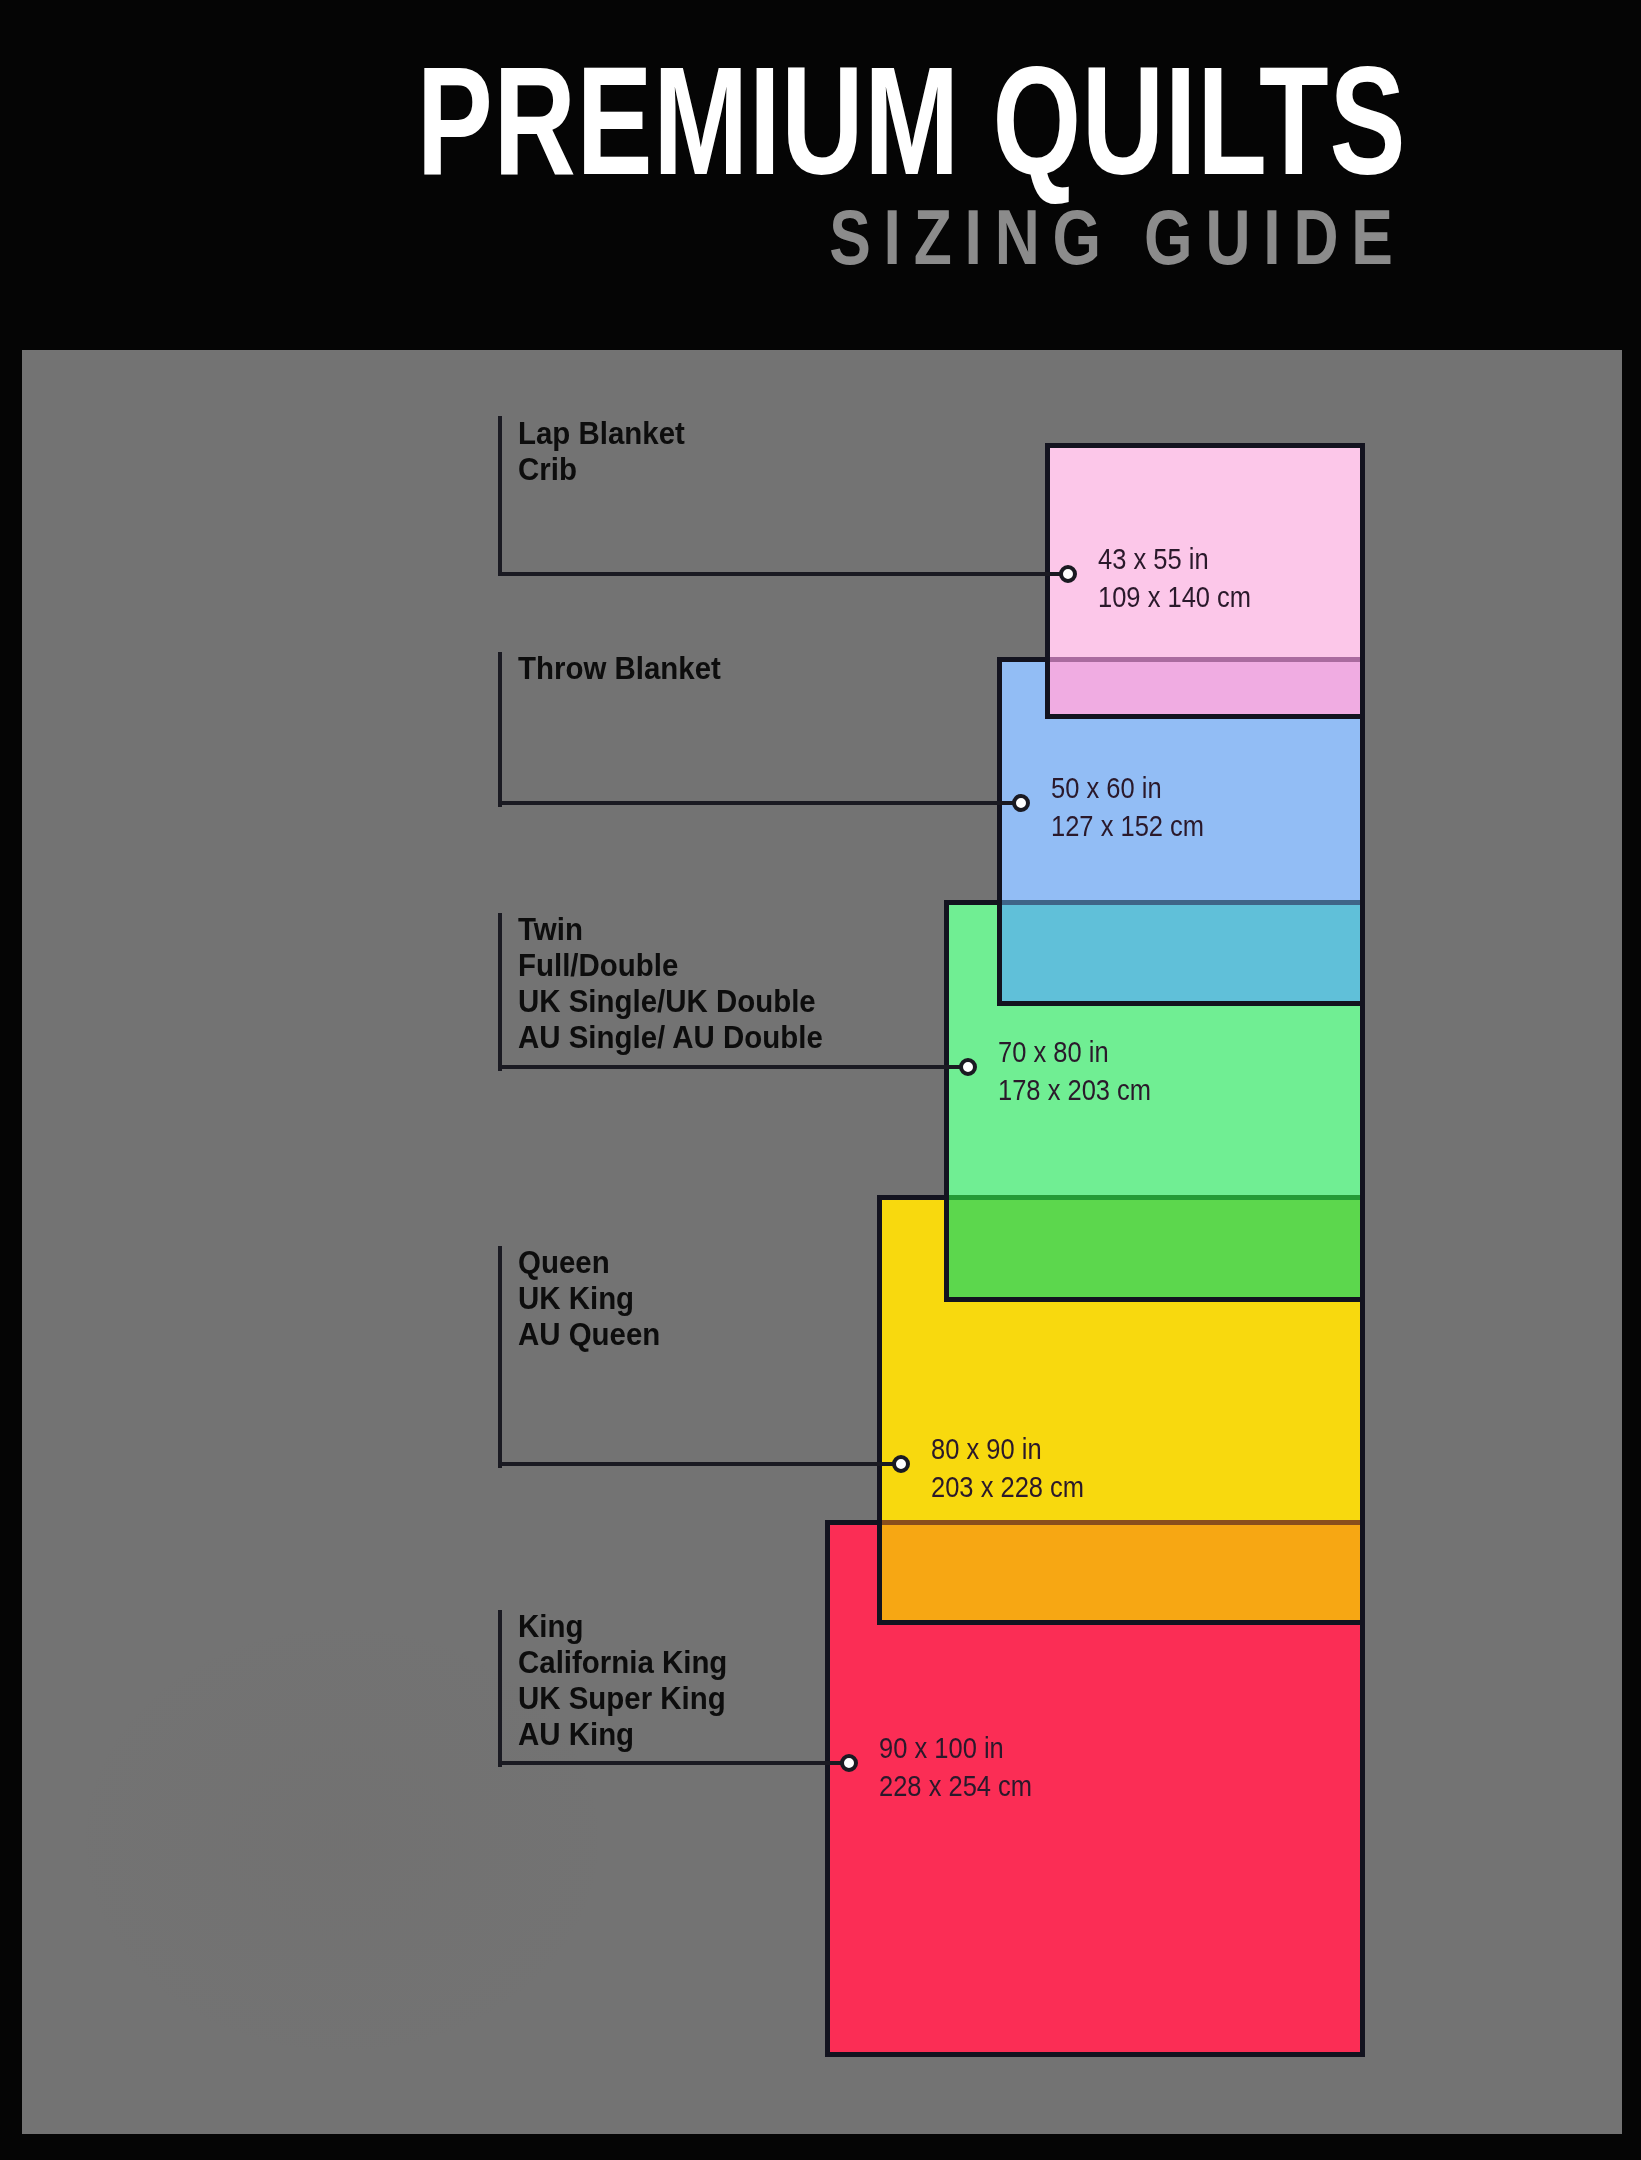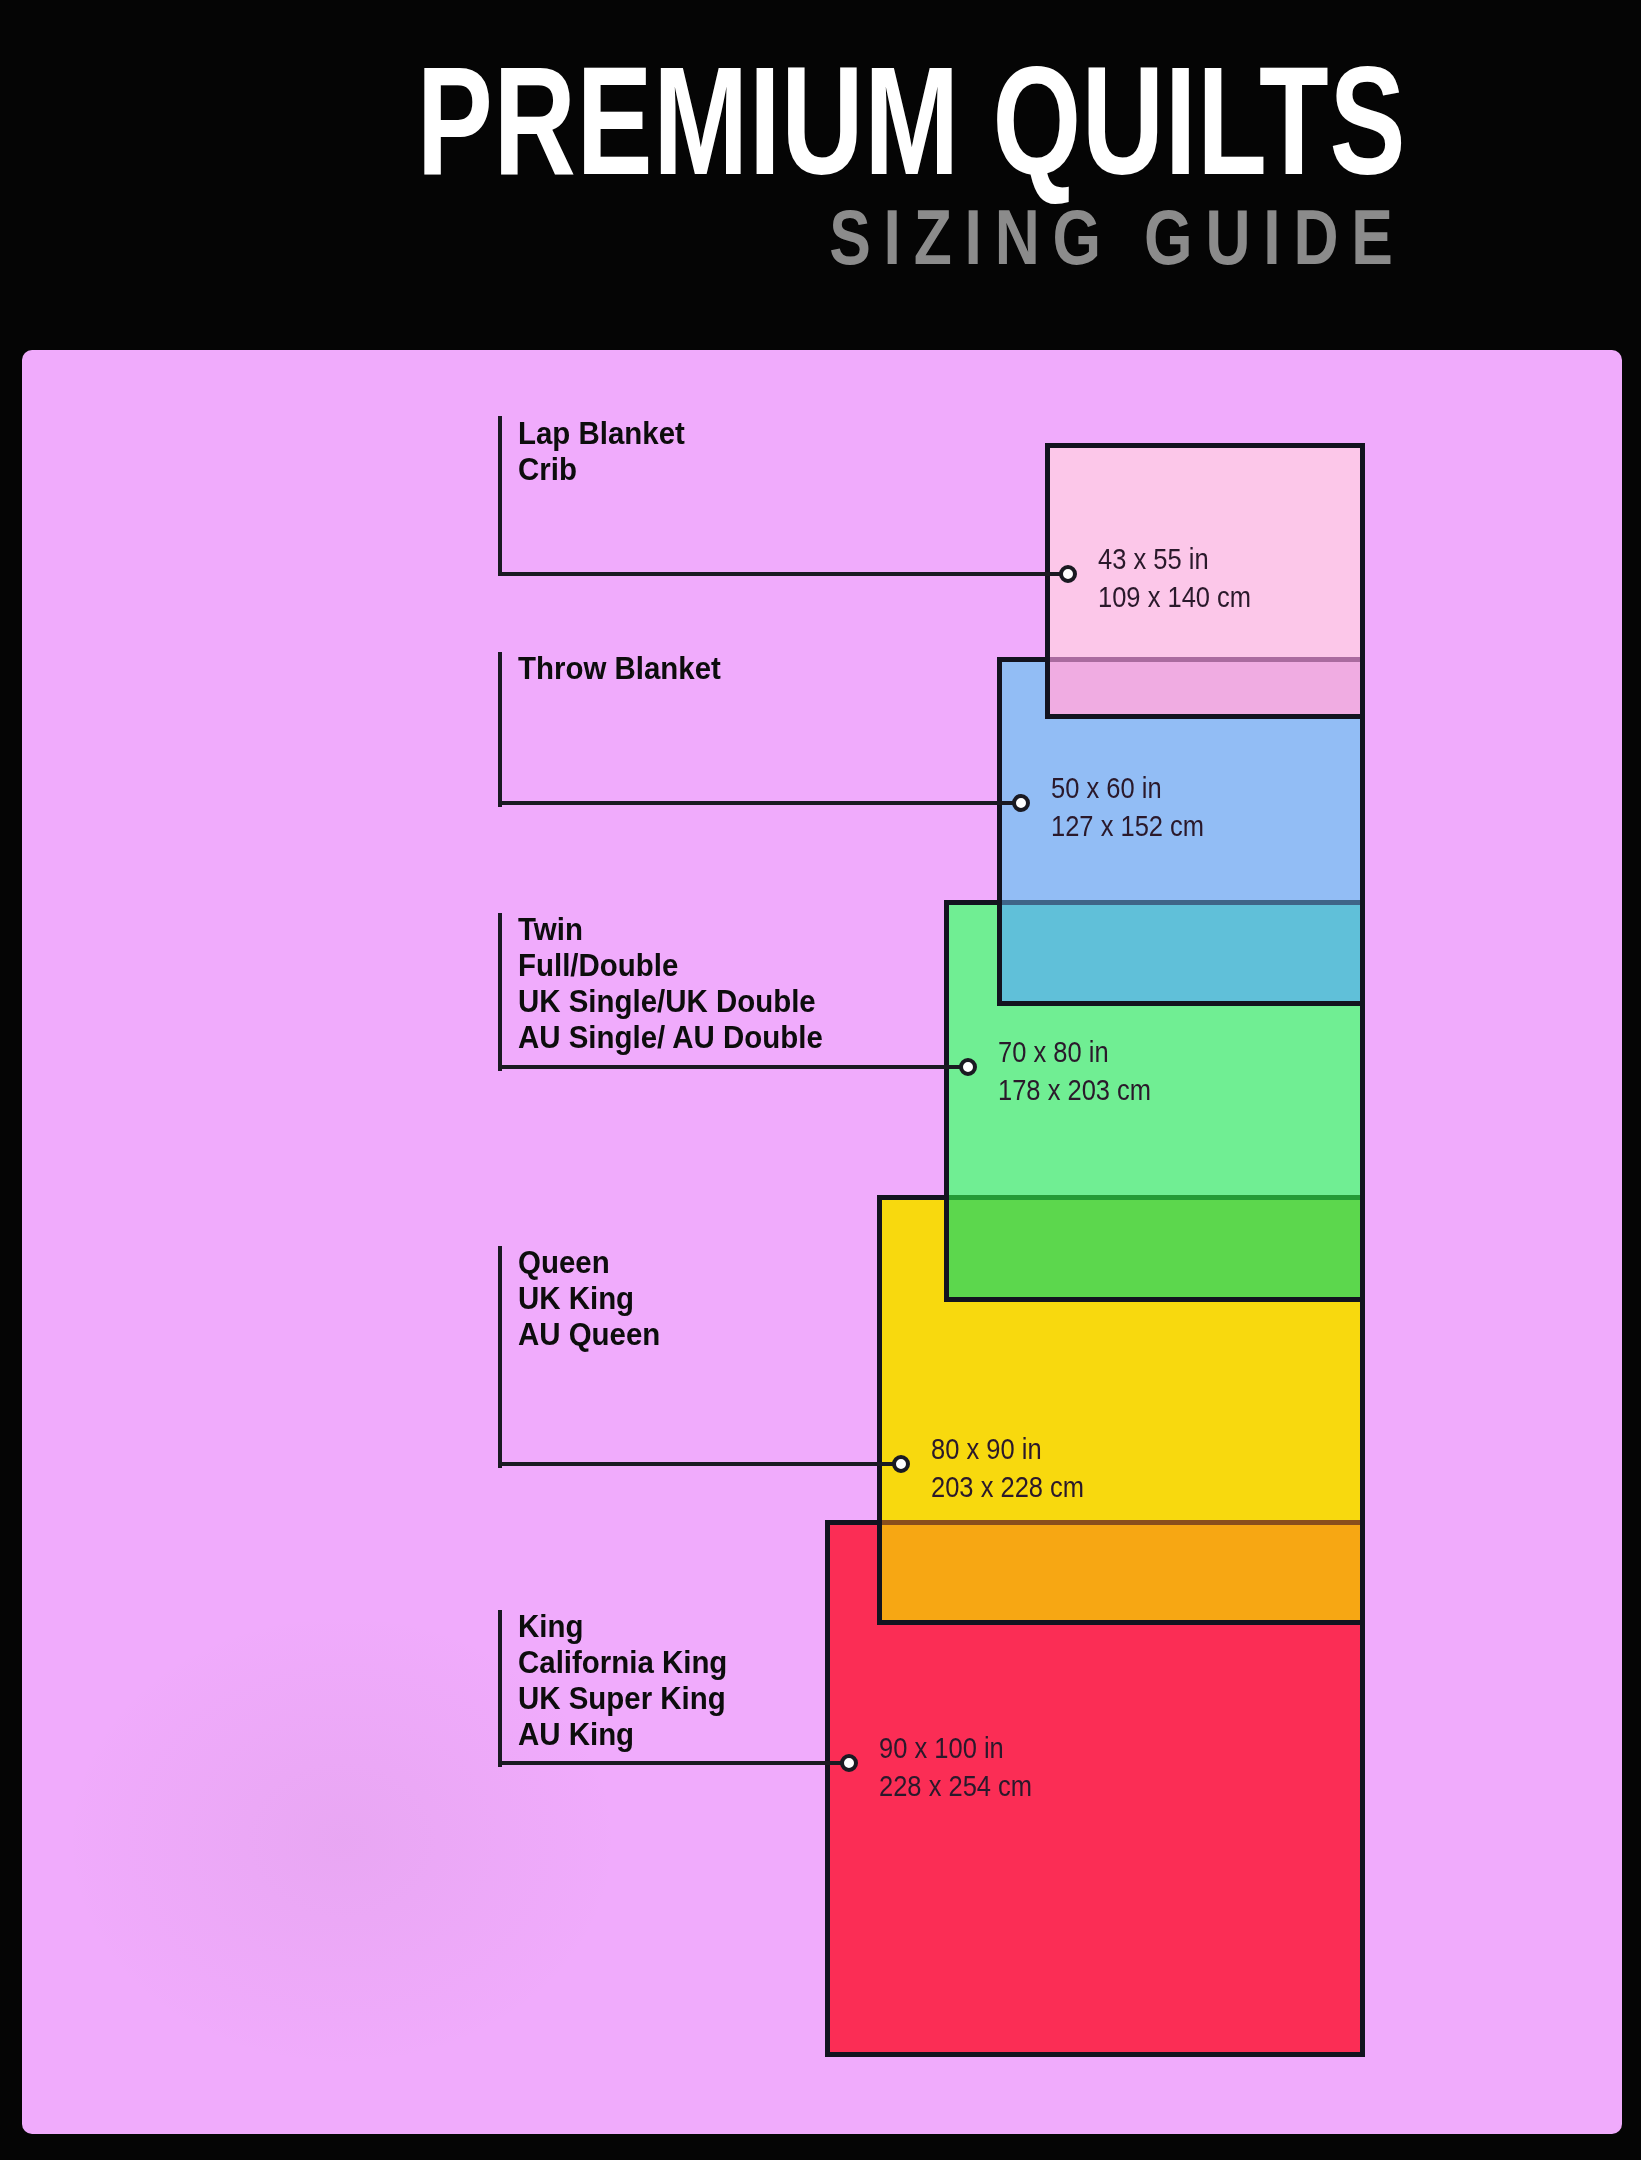--- a/index.html
+++ b/index.html
@@ -19,22 +19,21 @@
   }
   .subtitle{
     position:absolute;top:198px;right:235px;
     font-size:78px;font-weight:bold;line-height:1;
     letter-spacing:16px;color:#8b8b8b;white-space:nowrap;
     transform:scaleX(.8);transform-origin:100% 50%;
   }
   
   .panel{
     position:absolute;left:22px;top:350px;width:1600px;height:1784px;
-    background:#f0abfc;
-    border-radius:10px;
+    background:#737373;
   }
   .blob{
     position:absolute;left:40px;top:1260px;width:560px;height:460px;
     background:radial-gradient(closest-side, rgba(90,80,75,0.05), rgba(0,0,0,0));
     z-index:1;
   }
   
   .rect{position:absolute;box-sizing:border-box;border:5px solid #13131f;}
   .r0{left:1023px;top:93px;  width:320px;height:276px;z-index:50;}
   .r1{left:975px; top:307px; width:368px;height:349px;z-index:40;}

